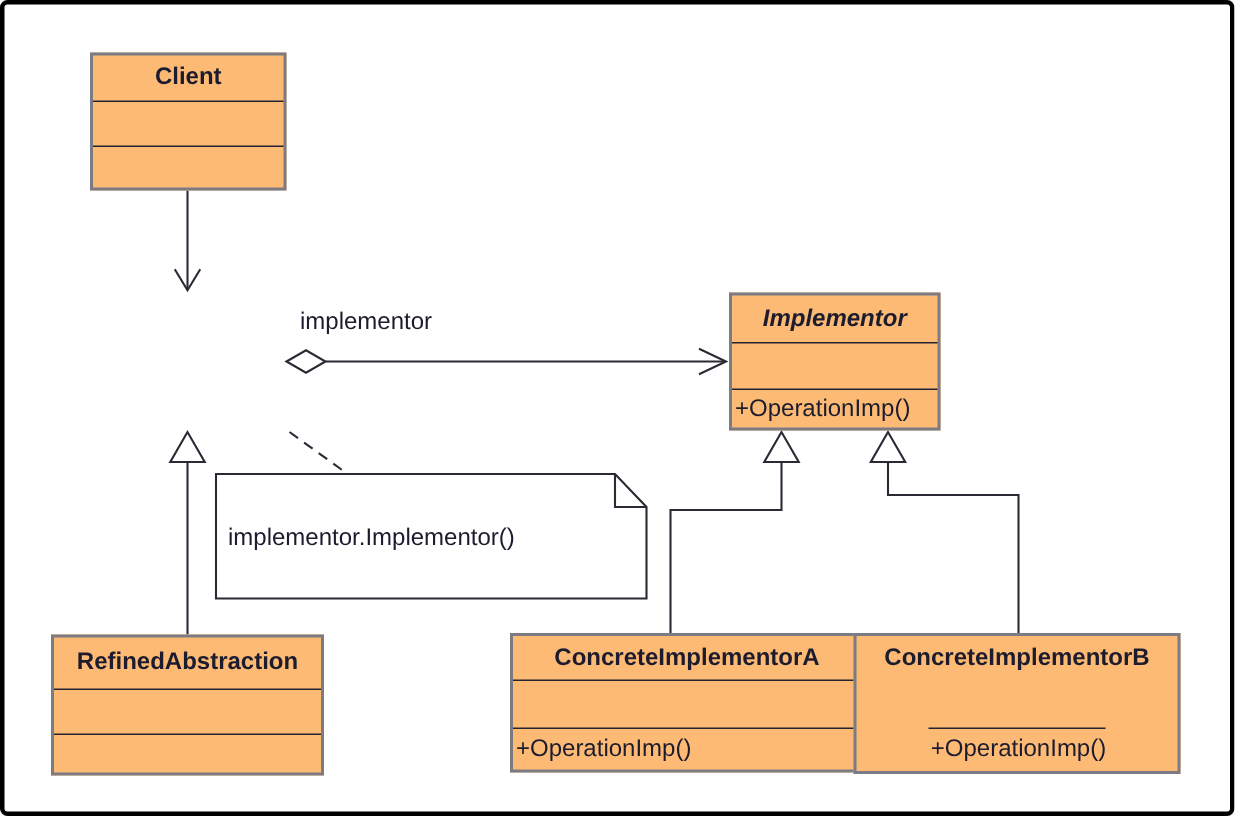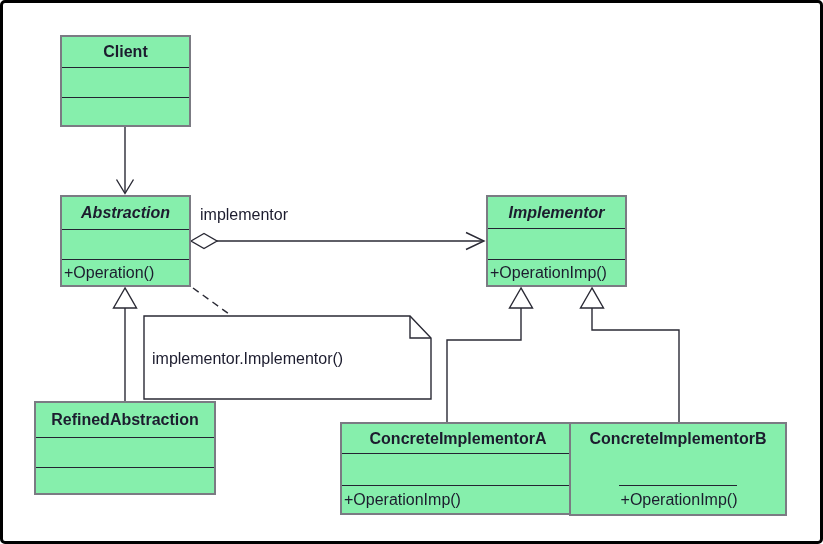--- a/index.html
+++ b/index.html
@@ -10,21 +10,21 @@
     background:#ffffff;
     border:3px solid #000000;
     border-radius:5px;
     font-family:"Liberation Sans", sans-serif;
     overflow:hidden;
   }
   #wires{position:absolute;left:0;top:0;width:823px;height:544px;}
   .uml-class{
     position:absolute;
     box-sizing:border-box;
-    background:#86efac;
+    background:#fdba74;
     border:2px solid #7b7b83;
     display:flex;
     flex-direction:column;
     color:#1c1c2e;
   }
   .uml-class .c-title{
     display:flex;align-items:center;justify-content:center;
     font-weight:bold;font-size:16px;
     box-sizing:border-box;
   }
@@ -48,21 +48,21 @@
     color:#1c1c2e;
     white-space:nowrap;
   }
   
   #cls-client{left:57px;top:32px;width:131px;height:92px;}
   #cls-client .c-title{height:30px;} #cls-client .c-mid{height:30px;}
   #cls-abstraction{left:57px;top:192px;width:131px;height:92px;}
   #cls-abstraction .c-title{height:32px;} #cls-abstraction .c-mid{height:30px;}
   #cls-implementor{left:483px;top:192px;width:141px;height:92px;}
   #cls-implementor .c-title{height:31px;} #cls-implementor .c-mid{height:31px;}
-  #cls-refined{left:31px;top:398px;width:182px;height:94px;}
+  #cls-refined{left:31px;top:420px;width:182px;height:94px;}
   #cls-refined .c-title{height:34px;} #cls-refined .c-mid{height:30px;}
   #cls-conca{left:337px;top:419px;width:236px;height:93px;}
   #cls-conca .c-title{height:29px;} #cls-conca .c-mid{height:32px;}
   #cls-concb{left:566px;top:419px;width:218px;height:94px;align-items:center;}
   #cls-concb .c-title{height:29px;} #cls-concb .c-mid{height:32px;}
 </style>
 </head>
 <body>
 
 <div id="canvas">
@@ -104,27 +104,20 @@
       </g>
     </g>
   </svg>
 
   <div class="uml-class" id="cls-client">
     <div class="c-title">Client</div>
     <div class="c-mid"></div>
     <div class="c-ops"></div>
   </div>
 
-  <div class="uml-class" id="cls-abstraction">
-    <div class="c-title italic">Abstraction</div>
-    <div class="c-mid"></div>
-    <div class="c-ops">
-      <span>+Operation()</span>
-    </div>
-  </div>
 
   <div class="uml-class" id="cls-implementor">
     <div class="c-title italic">Implementor</div>
     <div class="c-mid"></div>
     <div class="c-ops">
       <span>+OperationImp()</span>
     </div>
   </div>
 
   <div class="uml-class" id="cls-refined">

